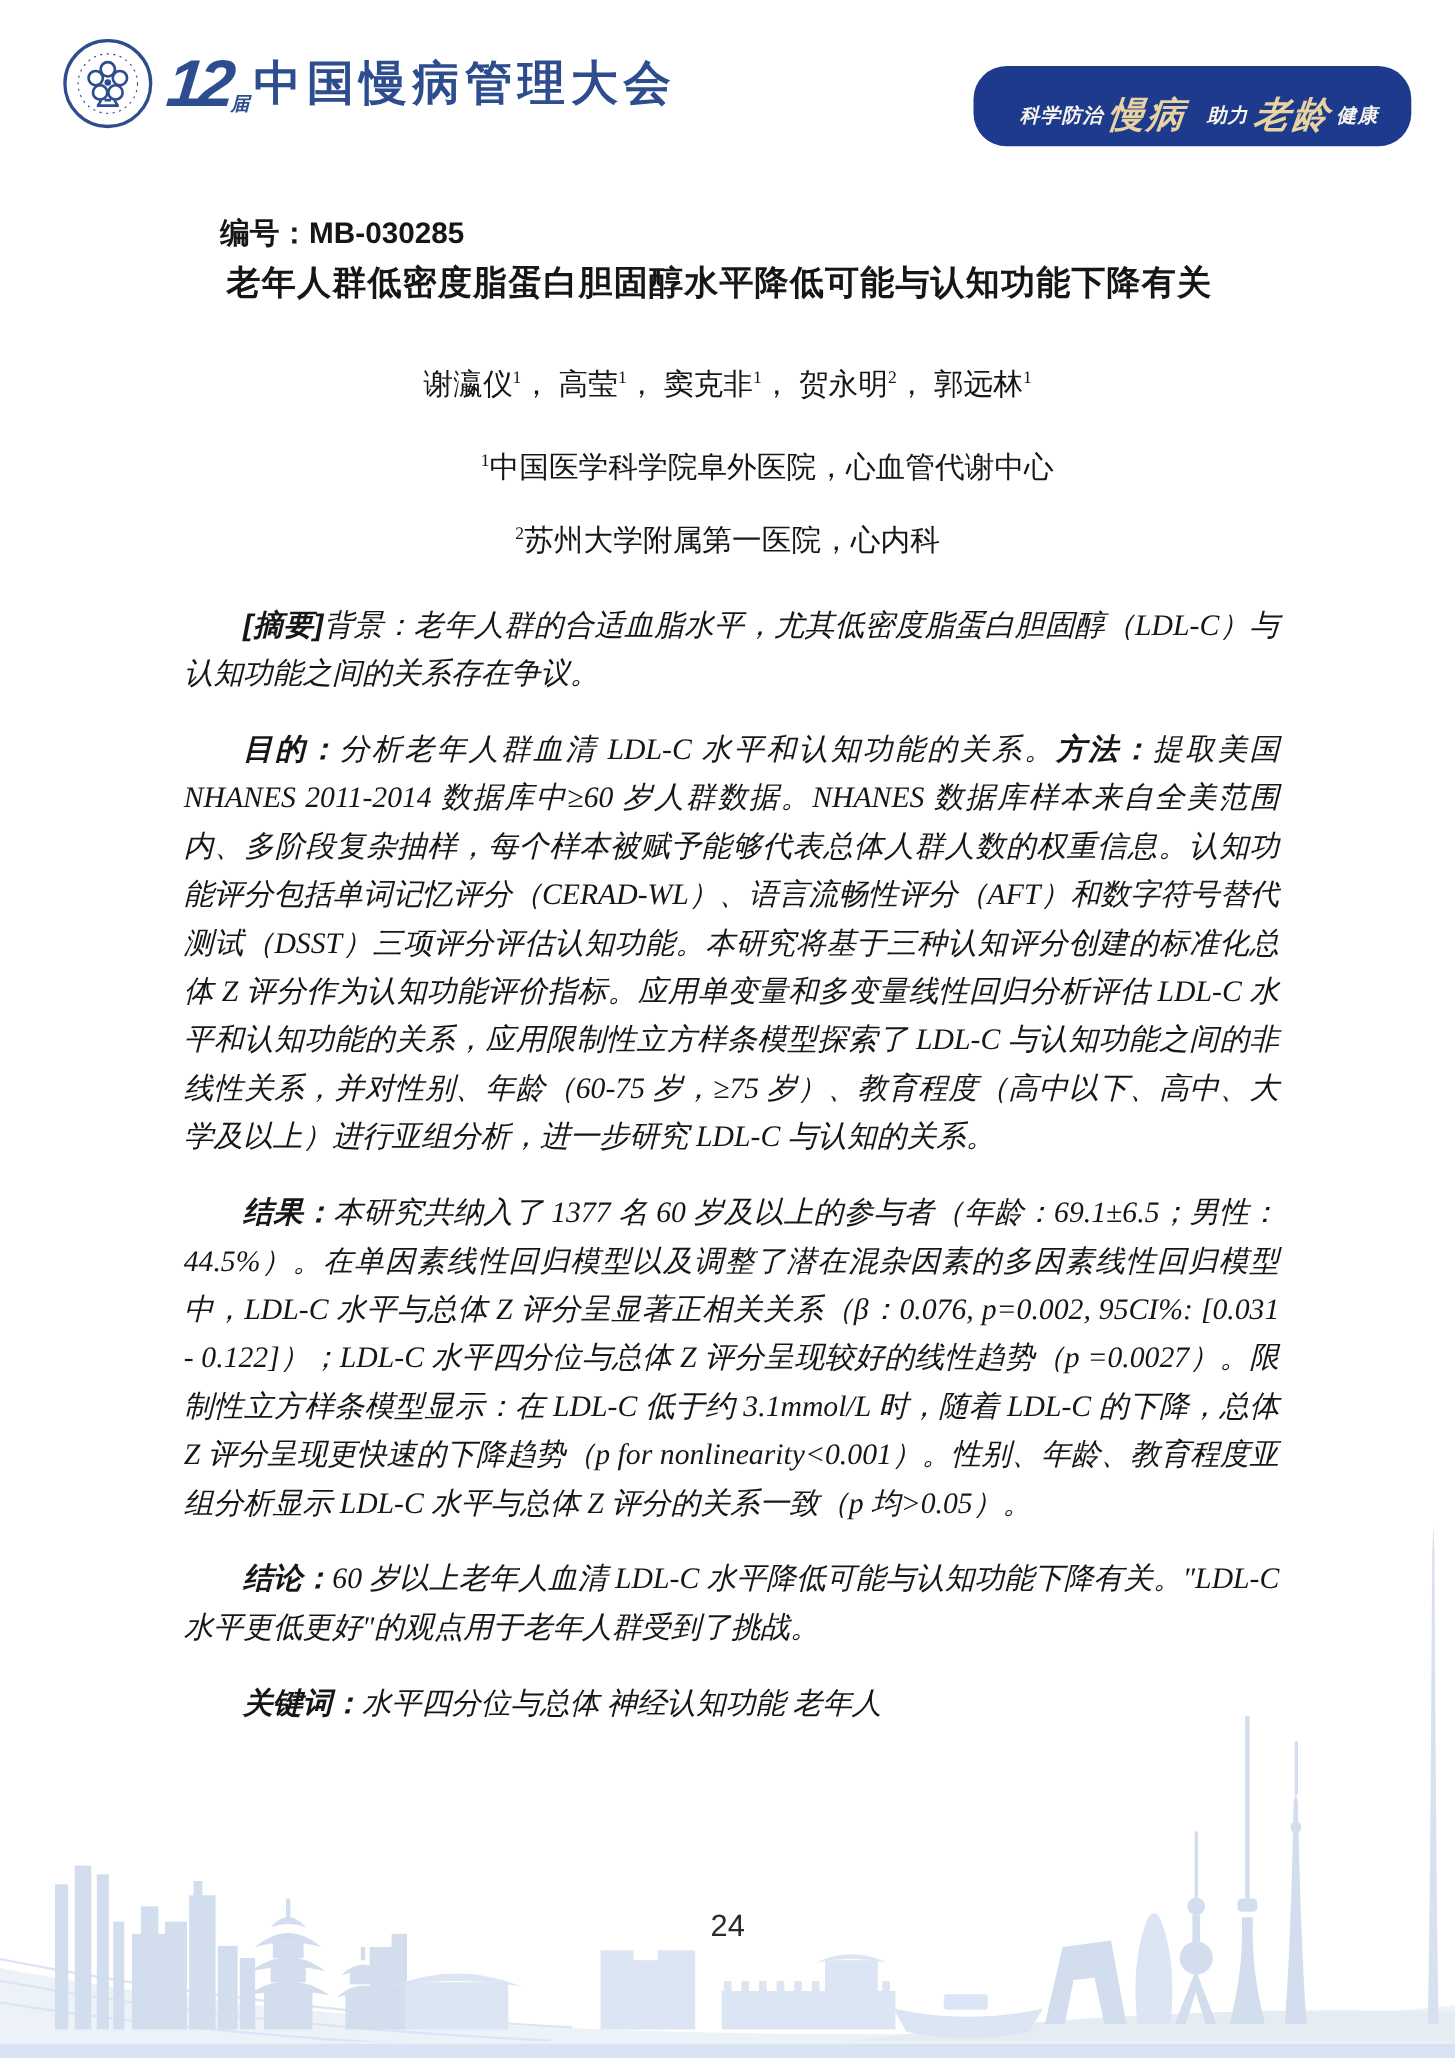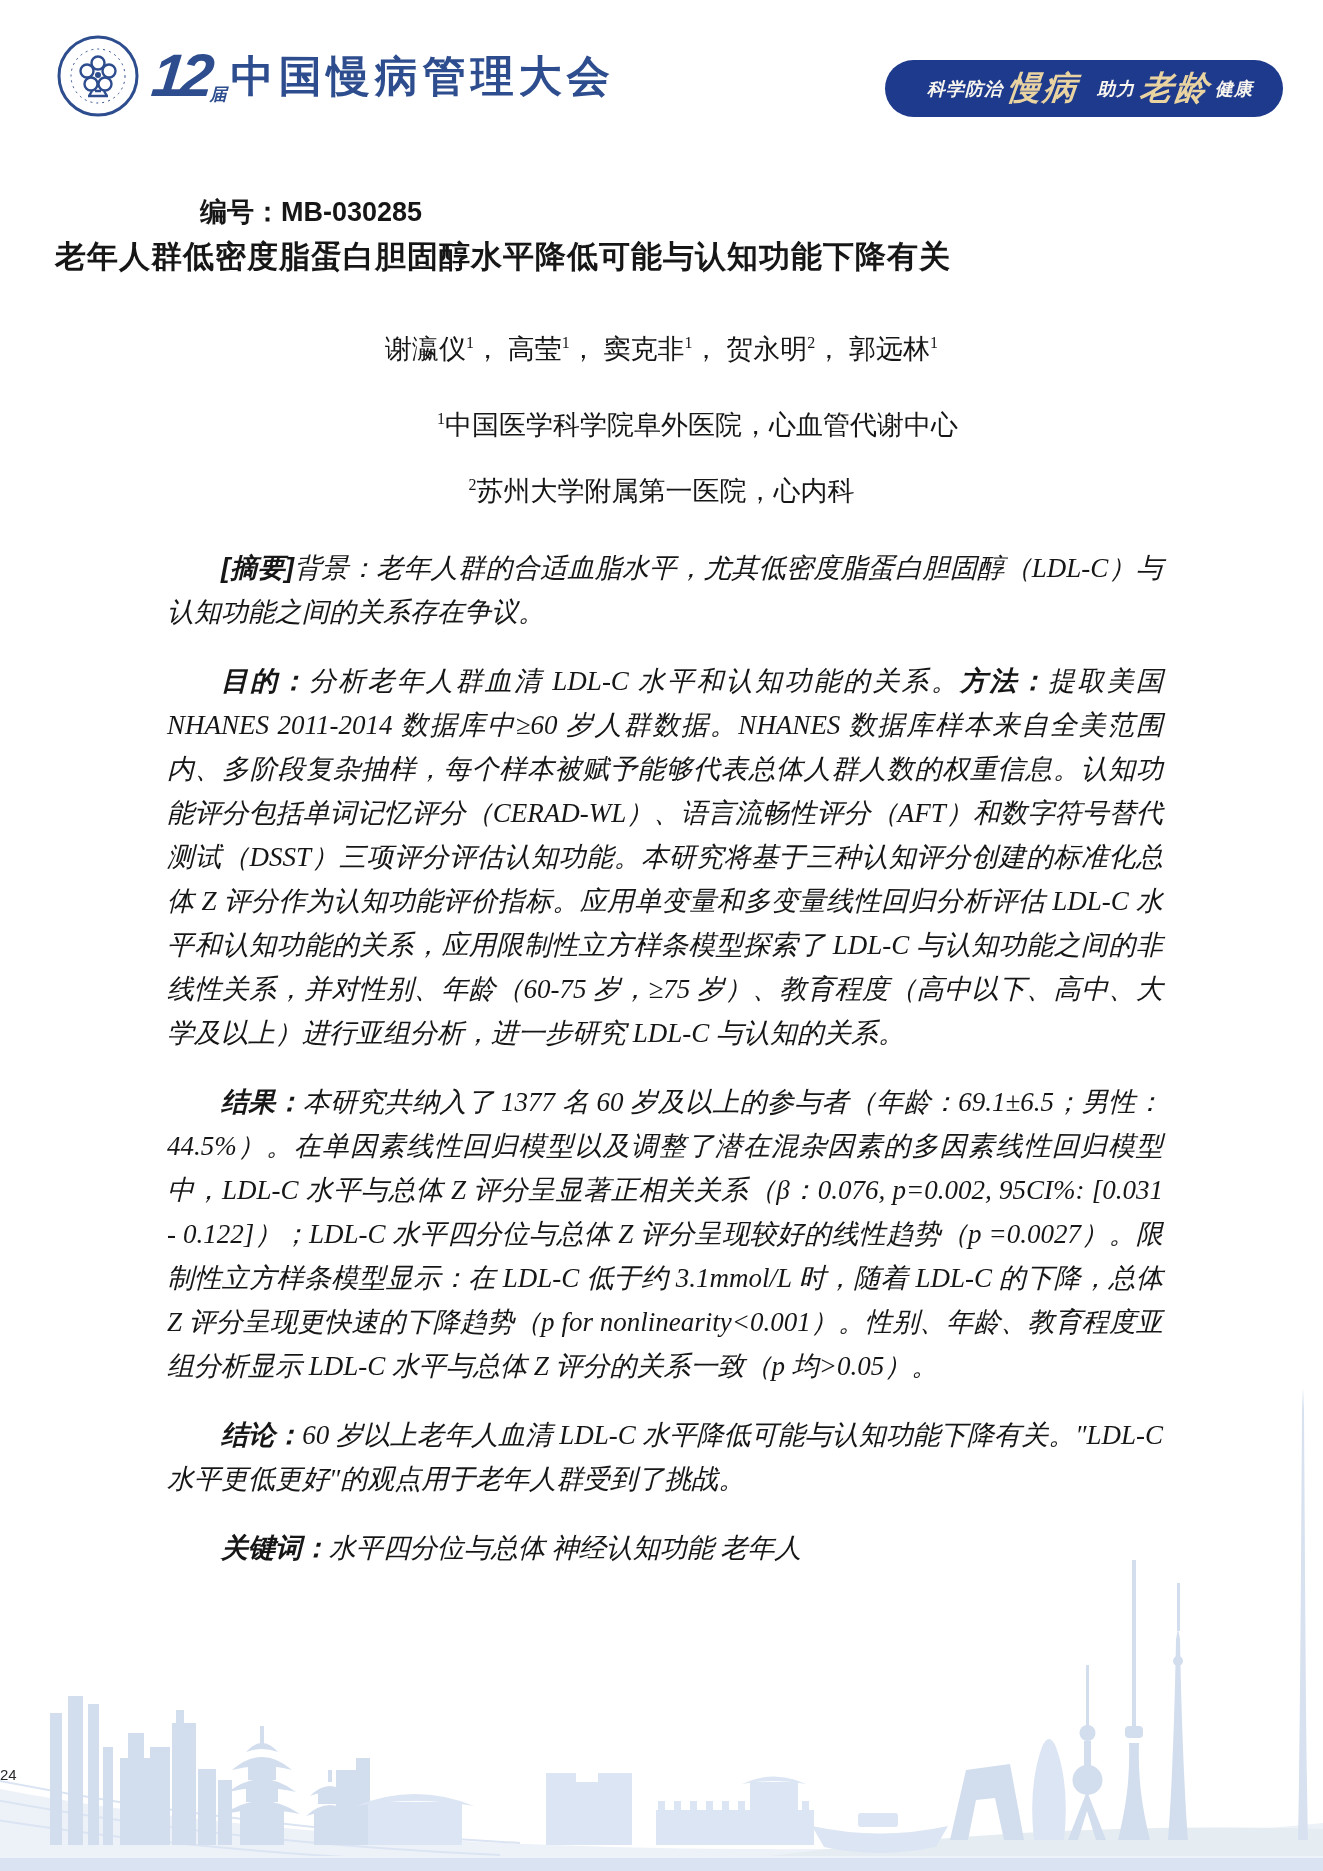--- a/index.html
+++ b/index.html
@@ -13,45 +13,45 @@
   .brand { display:flex; align-items:center; }
   .seal { width:84px; height:84px; flex:0 0 auto; }
   .edition { position:relative; margin:0 6px 0 12px; color:#2d4d8e;
     font-family:"Liberation Sans","DejaVu Sans",sans-serif; font-weight:bold; font-style:italic;
     padding-right:16px; }
   .ed-num { font-size:60px; line-height:72px; letter-spacing:-5px; display:inline-block; transform:skewX(-6deg); }
   .ed-unit { position:absolute; right:-2px; bottom:6px; font-size:17px; font-style:italic; }
   .conf-name { font-size:43px; line-height:80px; color:#2d4d8e; letter-spacing:5px;
     font-family:"Liberation Sans","DejaVu Sans",sans-serif; font-weight:700; white-space:nowrap; }
   .slogan { margin-top:26px; background:#1e3a8c; border-radius:30px; height:57px;
-    display:flex; align-items:center; padding:0 30px 0 42px; white-space:nowrap;
+    display:flex; align-items:center; padding:16px 30px 0 42px; white-space:nowrap;
     font-family:"Liberation Sans","DejaVu Sans",sans-serif; font-style:italic; font-weight:bold; }
   .sl-w { color:#f7f5ee; font-size:18px; letter-spacing:1px; }
   .sl-g { color:#e9d3a0; font-size:33px; letter-spacing:2px; margin:0 5px; transform:skewX(-6deg); display:inline-block; }
   .sl-sp { width:14px; }
   
   .paper-no { position:absolute; top:146px; left:200px; font-size:27px; font-weight:bold;
     font-family:"Liberation Sans","DejaVu Sans",sans-serif;margin-top:48px; }
-  .doc-title { position:absolute; top:236px; left:55px; right:70px; text-align:left;
+  .doc-title { position:absolute; top:236px; left:55px; right:70px; text-align:center;
     font-size:31px; font-weight:bold; letter-spacing:1px; }
   .authors { position:absolute; top:331px; left:0; width:100%; text-align:center; font-size:27px; }
   .authors sup { font-size:16px; }
   .affil { position:absolute; left:0; width:100%; text-align:center; font-size:27px; }
   .affil sup { font-size:16px; }
   .affil-1 { top:407px;padding-left:36px; }
   .affil-2 { top:473px; }
   .abstract { position:absolute; top:546px; left:167px; width:996px; }
   .para { font-size:27px; line-height:44px; text-align:justify; margin:0 0 25px 0;
     text-indent:54px; word-break:break-word;font-style:italic; }
   .lbl { font-family:"Liberation Sans","DejaVu Sans",sans-serif; font-weight:bold; }
   .kw { text-align:left; }
   
   .skyline { position:absolute; left:0; bottom:0; width:1323px; height:500px; display:block; }
-  .page-num { position:absolute; bottom:88px; left:0; width:100%; 
-    font-family:"Liberation Sans","DejaVu Sans",sans-serif; font-size:15px; color:#2a2a2a; }
+  .page-num { position:absolute; bottom:104px; left:0; width:100%; text-align:center;
+    font-family:"Liberation Sans","DejaVu Sans",sans-serif; font-size:28px; color:#2a2a2a; }
 </style>
 </head>
 <body>
 
 <div class="page">
 
   <div class="header">
     <div class="brand">
       <svg class="seal" viewBox="0 0 84 84" aria-hidden="true">
         <circle cx="42" cy="42" r="39" fill="none" stroke="#2d4d8e" stroke-width="3"></circle>

